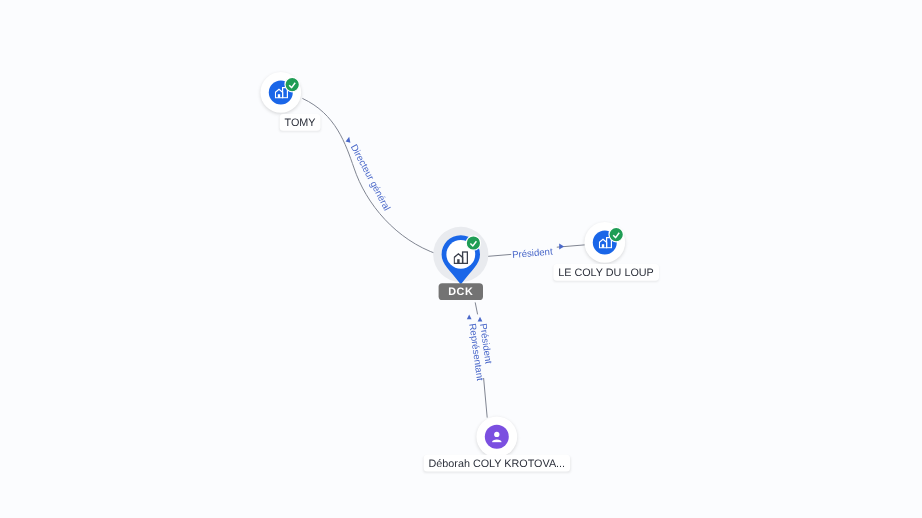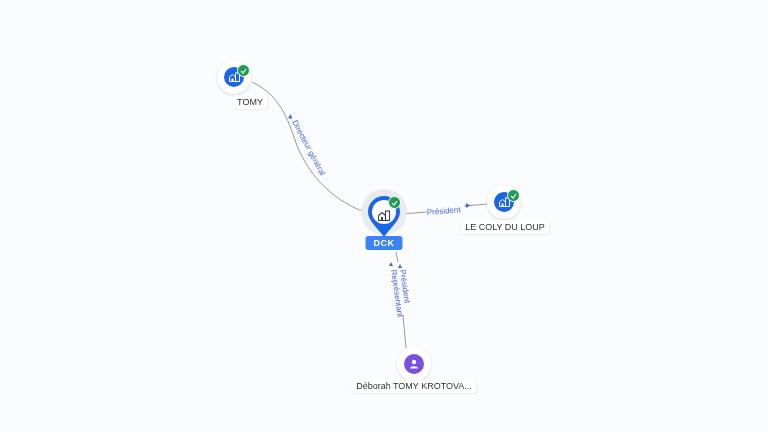--- a/index.html
+++ b/index.html
@@ -54,21 +54,21 @@
       position: absolute;
       width: 46px; height: 46px;
       border-radius: 50%;
       background: #e9ebef;
     }
     .main-pin {
       position: absolute;
     }
     .main-label {
       position: absolute;
-      background: #3b82f6;
+      background: #737373;
       color: #ffffff;
       font-size: 9px;
       font-weight: bold;
       padding: 2px 8px;
       border-radius: 3px;
       transform: translateX(-50%);
       letter-spacing: 0.5px;
     }
   </style>
 </head>
@@ -152,16 +152,16 @@
 
   <div class="node" style="left:397px; top:347px;">
     <div class="node-circle" style="left:0; top:0;">
       <div class="node-inner" style="background:#7b4fe0;">
         <svg width="10" height="10" viewBox="0 0 10 10">
           <circle cx="5" cy="3" r="2.2" fill="#fff"></circle>
           <path d="M1,9.5 C1,6.5 9,6.5 9,9.5 Z" fill="#fff"></path>
         </svg>
       </div>
     </div>
-    <div class="node-label" style="left:17px; top:32px;">Déborah TOMY KROTOVA...</div>
+    <div class="node-label" style="left:17px; top:32px;">Déborah COLY KROTOVA...</div>
   </div>
 
 </div>
 
 </body></html>

